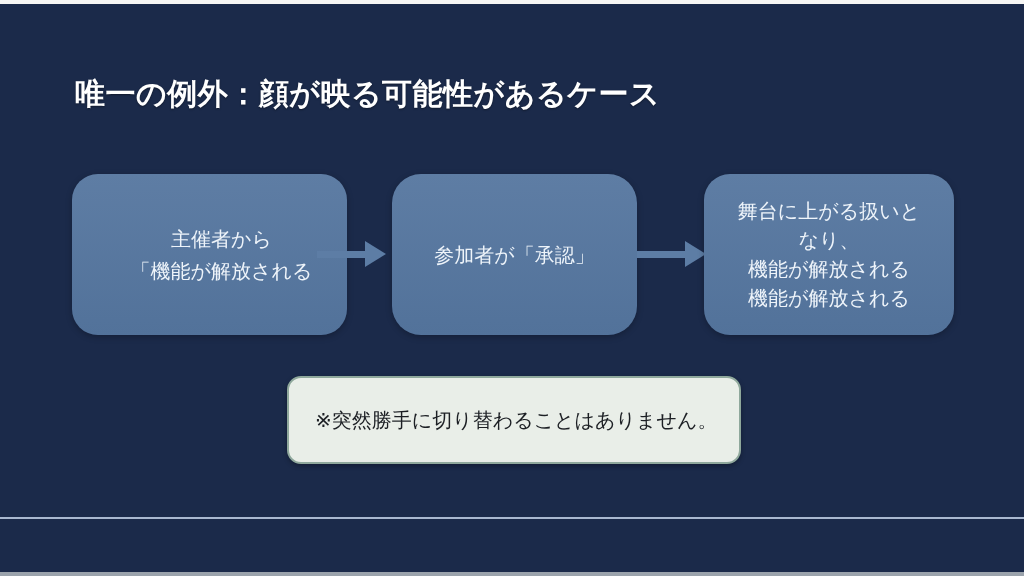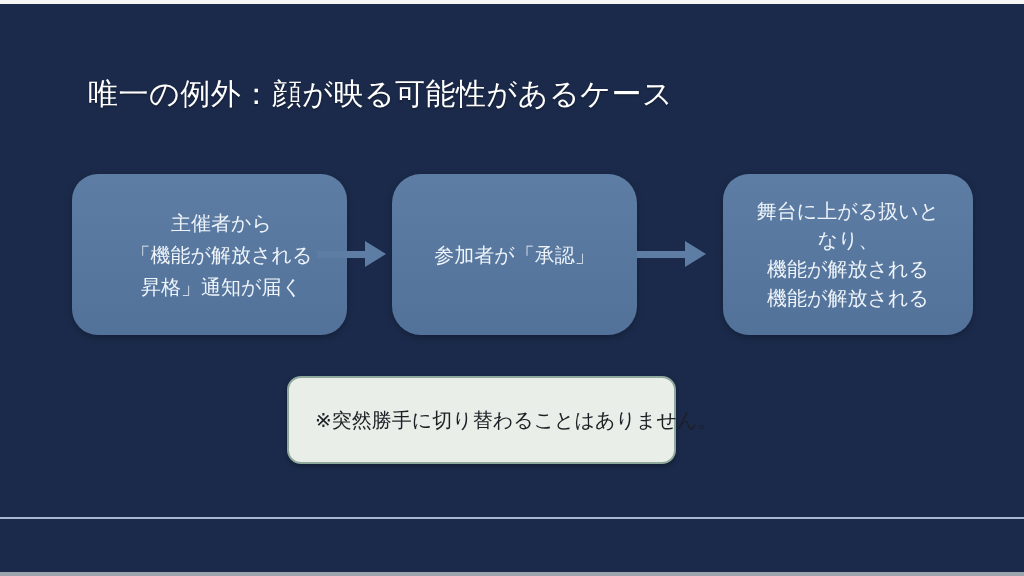--- a/index.html
+++ b/index.html
@@ -22,44 +22,44 @@
     background: #f6f6f4;
   }
   .edge-strip-bottom {
     position: absolute;
     left: 0; bottom: 0;
     width: 100%; height: 4px;
     background: #9ba3ac;
   }
   .slide-title {
     position: absolute;
-    left: 88px;
+    left: 75px;
     top: 56px;
     width: 900px;
     color: #ffffff;
     font-size: 30px;
-    font-weight: 400;
+    font-weight: 700;
     letter-spacing: 0.5px;
     line-height: 1.2;
     text-shadow: 0 1px 2px rgba(0,0,0,0.4);
   }
   .flow-step {
     position: absolute;
     top: 174px;
     height: 161px;
     border-radius: 26px;
     background: linear-gradient(180deg, #5e7da4 0%, #52729a 100%);
     box-shadow: 0 2px 6px rgba(0,0,0,0.25);
     display: flex;
     align-items: center;
     justify-content: center;
   }
   .flow-step-1 { left: 72px;  width: 251px; padding-left: 24px; }
   .flow-step-2 { left: 392px; width: 245px; border-radius: 29px; }
-  .flow-step-3 { left: 723px; width: 250px; }
+  .flow-step-3 { left: 704px; width: 250px; }
   .flow-step-text {
     color: #eef4fa;
     font-size: 20px;
     line-height: 1.6;
     text-align: center;
     width: 100%;
     padding: 0 8px;
   }
   .flow-step-text span { display: block; }
   .flow-step-3 .flow-step-text { line-height: 1.45; font-size: 20px; }
@@ -85,21 +85,21 @@
     width: 0;
     height: 0;
     border-top: 13px solid transparent;
     border-bottom: 13px solid transparent;
     border-left: 21px solid #5d7da5;
   }
   .note-box {
     position: absolute;
     left: 287px;
     top: 376px;
-    width: 389px;
+    width: 454px;
     height: 88px;
     box-sizing: border-box;
     background: #e9eee8;
     border: 2px solid #8fa89c;
     border-radius: 14px;
     box-shadow: 0 2px 5px rgba(0,0,0,0.3);
     display: flex;
     flex-direction: column;
     justify-content: center;
     padding-left: 26px;
@@ -127,21 +127,20 @@
 <div class="slide">
 
   <div class="edge-strip-top"></div>
 
   <h1 class="slide-title">唯一の例外：顔が映る可能性があるケース</h1>
 
   <div class="flow-step flow-step-1">
     <div class="flow-step-text">
       <span>主催者から</span>
       <span>「機能が解放される</span>
-      <span>昇格」通知が届く</span>
     </div>
   </div>
 
   <div class="arrow arrow-1">
     <div class="shaft"></div>
     <div class="head"></div>
   </div>
 
   <div class="flow-step flow-step-2">
     <div class="flow-step-text">

